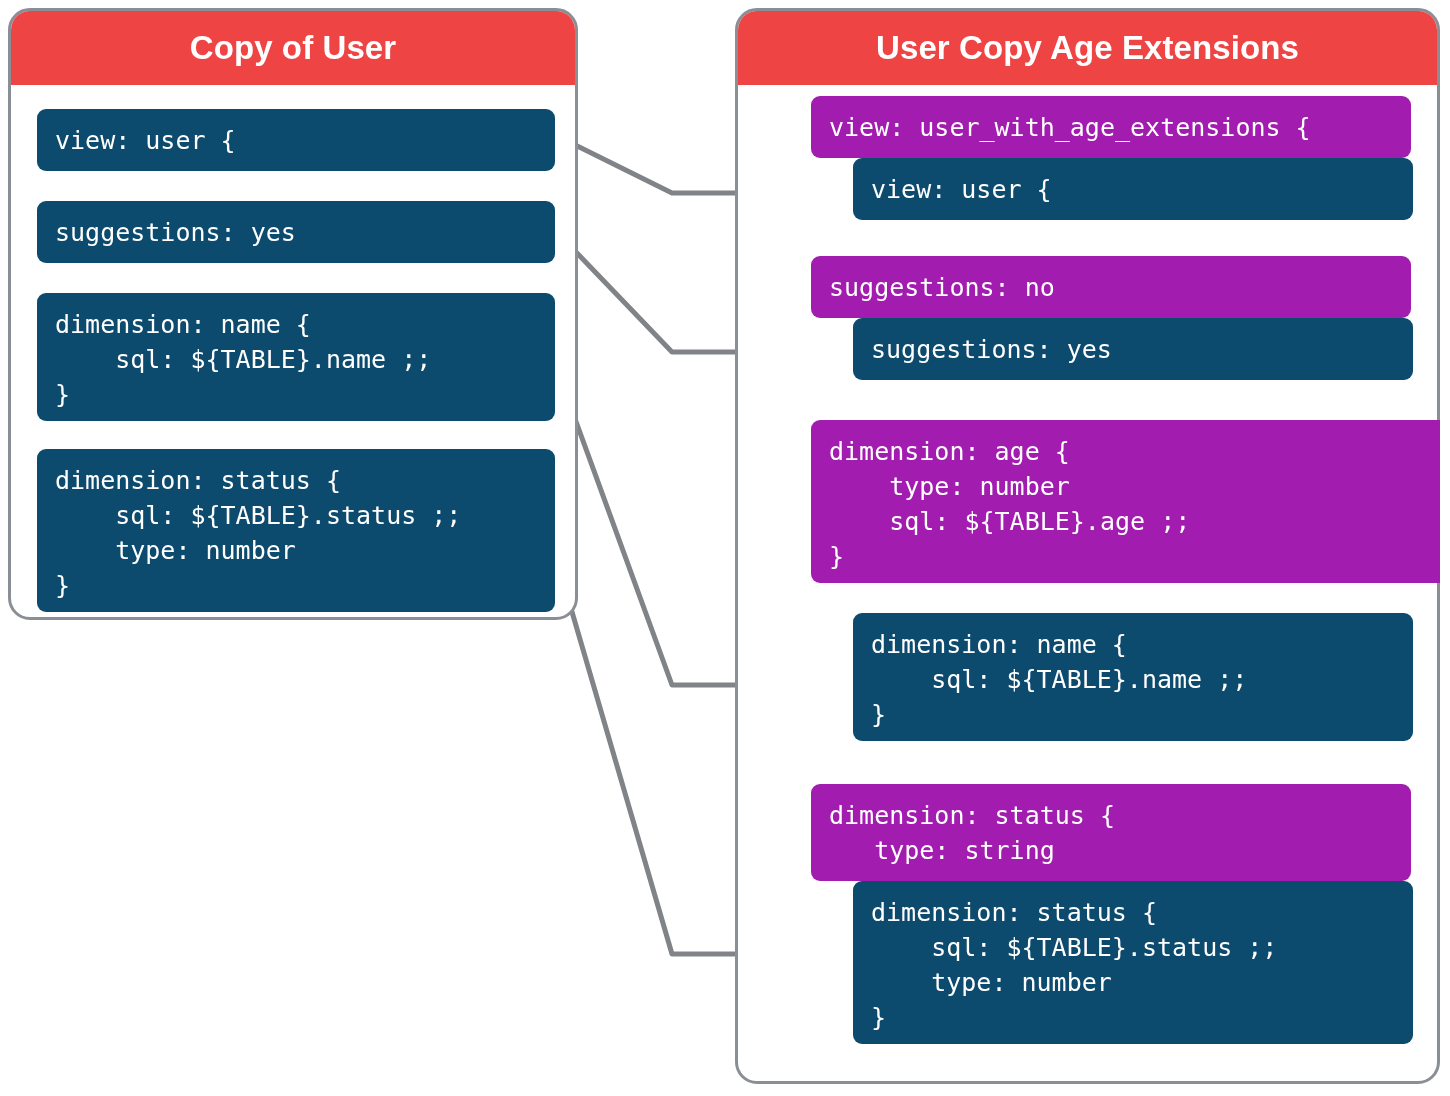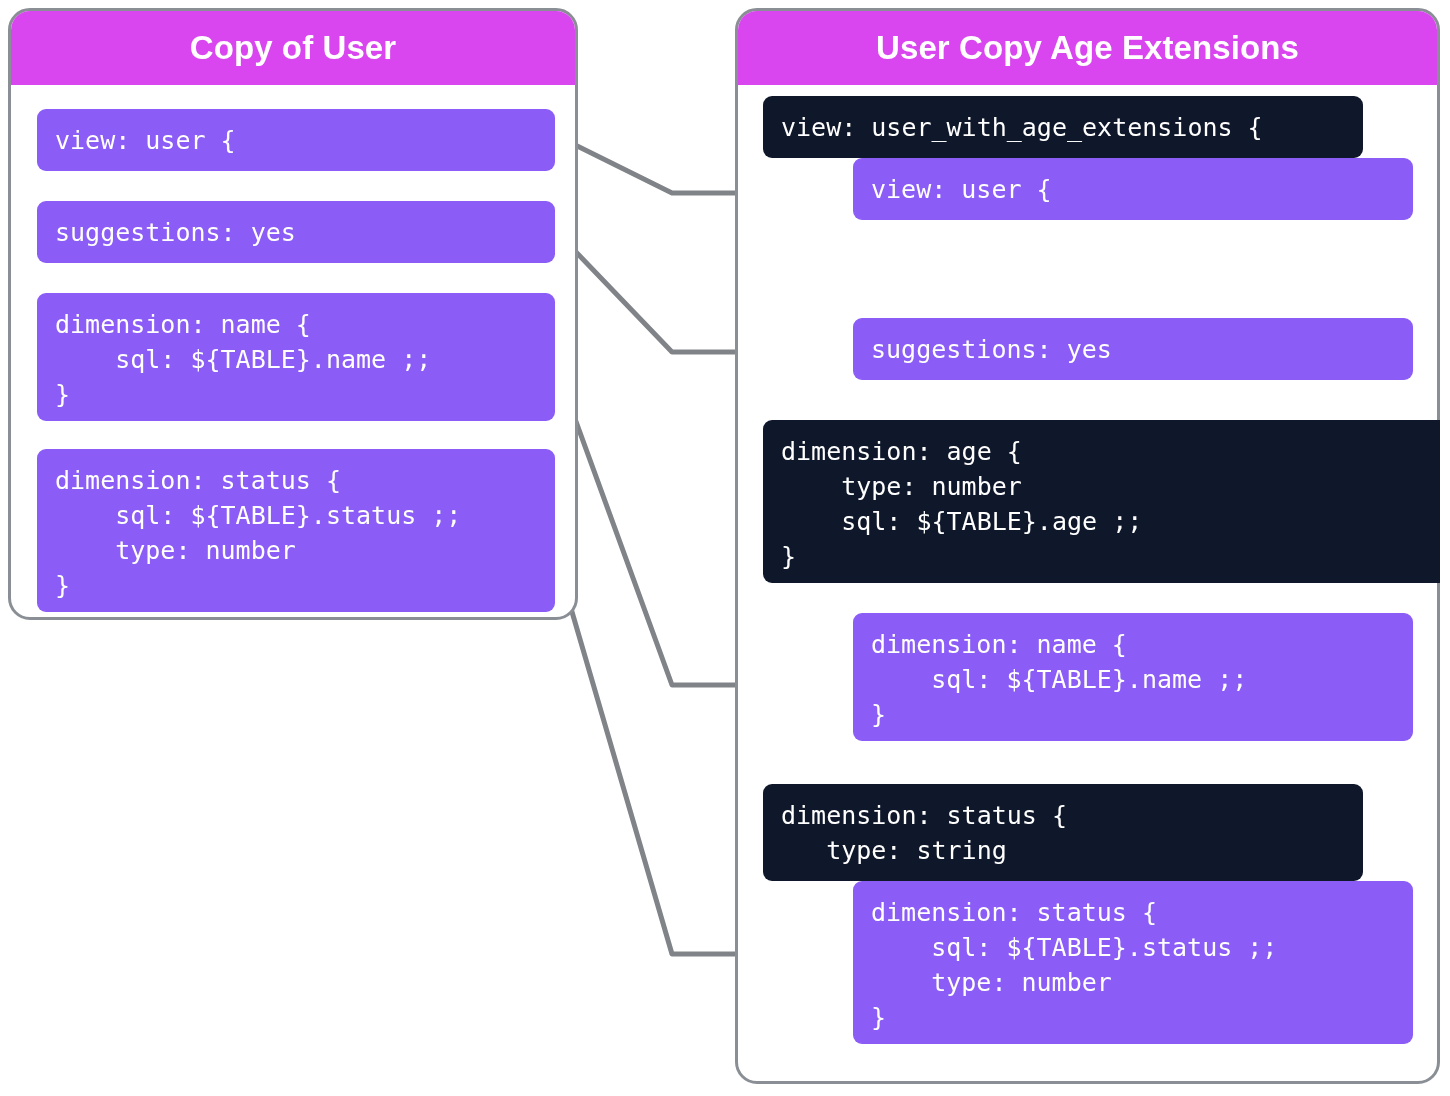--- a/index.html
+++ b/index.html
@@ -29,21 +29,21 @@
     border: 3px solid #8a8e95;
     border-radius: 22px;
     background: #ffffff;
     overflow: hidden;
   }
   #panel-left  { left: 8px;   top: 8px;  width: 570px; height: 612px; }
   #panel-right { left: 735px; top: 8px;  width: 705px; height: 1076px; }
 
   .panel-header {
     height: 74px;
-    background: #d946ef;
+    background: #ef4444;
     display: flex;
     align-items: center;
     justify-content: center;
     color: #ffffff;
     font-size: 33px;
     font-weight: 700;
     letter-spacing: 0.1px;
   }
 
   .panel-body {
@@ -56,22 +56,22 @@
     box-sizing: border-box;
     border-radius: 9px;
     color: #ffffff;
     font-family: "DejaVu Sans Mono", "Liberation Mono", monospace;
     font-size: 25px;
     line-height: 35px;
     white-space: pre;
     padding: 14px 18px;
     position: absolute;
   }
-  .code.dark  { background: #8b5cf6; }
-  .code.light { background: #0f172a; }
+  .code.dark  { background: #0c4a6e; }
+  .code.light { background: #a21caf; margin-left: 48px; }
 
   
   #lp-view        { left: 26px; top: 24px;  width: 518px; height: 62px;  }
   #lp-suggestions { left: 26px; top: 116px; width: 518px; height: 62px;  }
   #lp-dim-name    { left: 26px; top: 208px; width: 518px; height: 128px; }
   #lp-dim-status  { left: 26px; top: 364px; width: 518px; height: 163px; }
 
   
   #rp-view-outer   { left: 28px;  top: 88px;  width: 600px; height: 62px;  }
   #rp-view-inner   { left: 118px; top: 150px; width: 560px; height: 62px;  }
@@ -132,20 +132,21 @@
   </div>
 
   <div class="panel" id="panel-right">
     <div class="panel-header">User Copy Age Extensions</div>
   </div>
 
   <div style="position:absolute;left:735px;top:8px;width:705px;height:1076px;overflow:hidden;border-radius:22px;pointer-events:none;">
     <div class="code light" id="rp-view-outer" style="pointer-events:auto;">view: user_with_age_extensions {</div>
     <div class="code dark" id="rp-view-inner" style="pointer-events:auto;">view: user {</div>
 
+    <div class="code light" id="rp-sug-outer" style="pointer-events:auto;">suggestions: no</div>
     <div class="code dark" id="rp-sug-inner" style="pointer-events:auto;">suggestions: yes</div>
 
     <div class="code light" id="rp-dim-age" style="pointer-events:auto;">dimension: age {
     type: number
     sql: ${TABLE}.age ;;
 }</div>
 
     <div class="code dark" id="rp-dim-name" style="pointer-events:auto;">dimension: name {
     sql: ${TABLE}.name ;;
 }</div>

